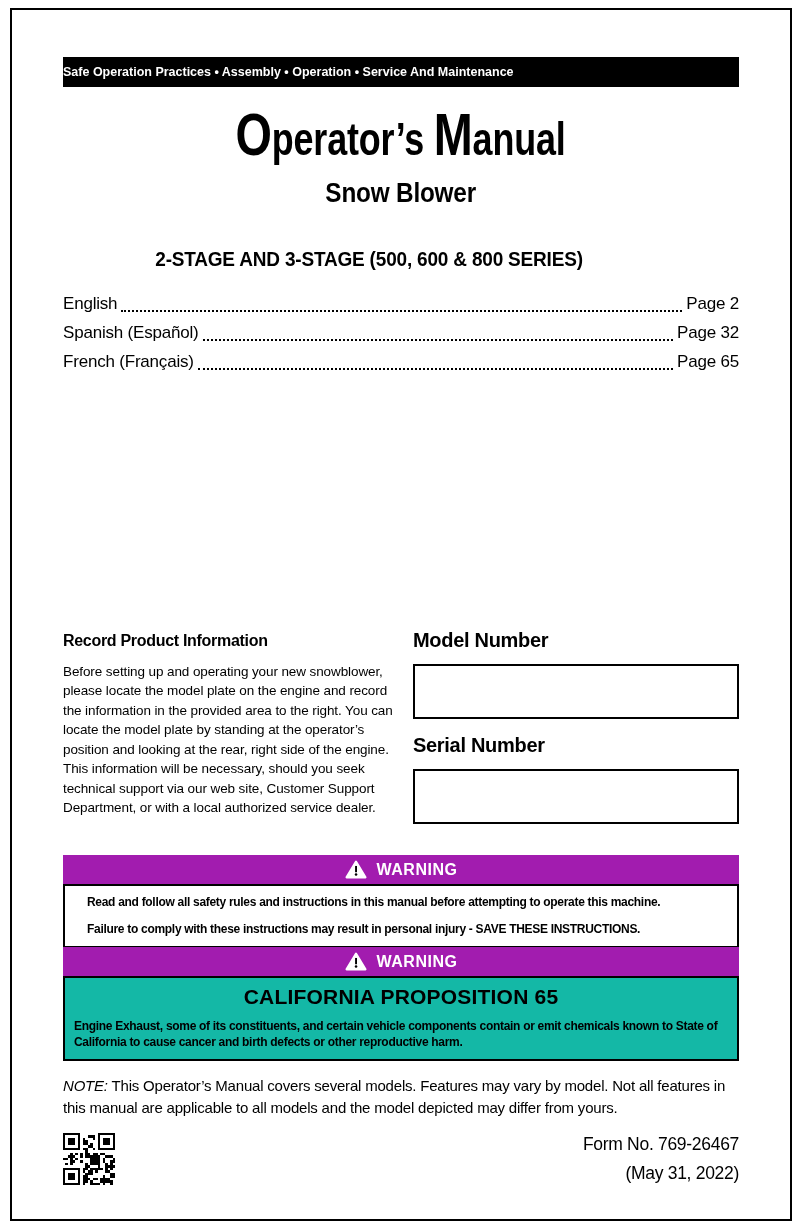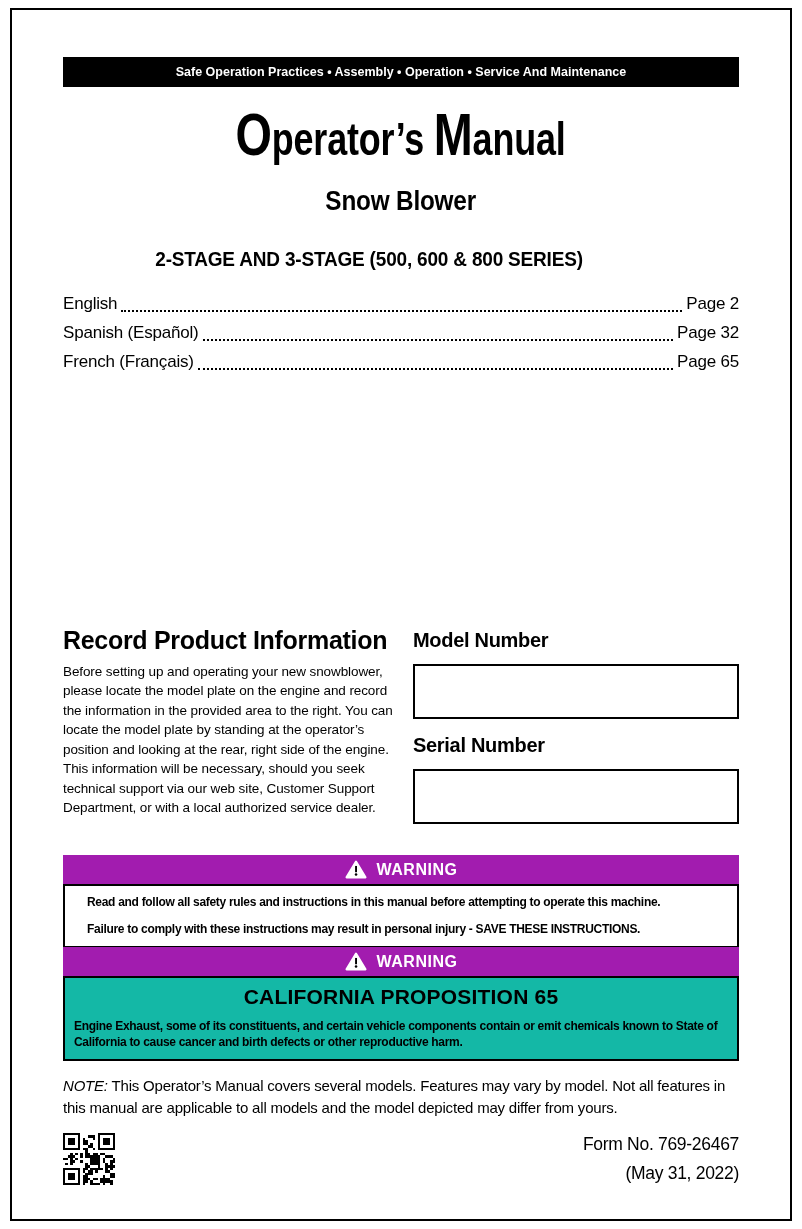--- a/index.html
+++ b/index.html
@@ -6,46 +6,46 @@
   body { background:#e8e8e8; font-family:"Liberation Sans", sans-serif; color:#000; }
   .page {
     position:relative; width:802px; height:1229px; margin:0 auto;
     background:#fff; overflow:hidden; letter-spacing:-0.2px;
   }
   .frame { position:absolute; top:8px; left:10px; right:10px; bottom:8px;
     border:2px solid #000; pointer-events:none; }
 
   .header-bar {
     position:absolute; top:57px; left:63px; width:676px; height:30px;
-    background:#000; color:#fff; display:flex; align-items:center; justify-content:center;
+    background:#000; color:#fff; display:flex; align-items:center; 
     font-size:12.5px; font-weight:bold; letter-spacing:0;
   }
 
   .title { position:absolute; top:103px; left:0; width:802px; text-align:center;
     font-weight:bold; font-size:46px; line-height:64px; white-space:nowrap; }
   .squeeze { display:inline-block; transform:scaleX(0.78); transform-origin:50% 50%; white-space:nowrap; }
   .title .cap { font-size:60px; }
 
-  .subtitle { position:absolute; top:184px; left:0; width:802px; text-align:center;
+  .subtitle { position:absolute; top:176px; left:0; width:802px; text-align:center;
     font-weight:bold; font-size:27px; line-height:34px; }
   .subtitle .squeeze { transform:scaleX(0.9); }
 
   .series { position:absolute; top:246px; left:0; width:738px; text-align:center;
     font-weight:bold; font-size:20px; line-height:26px; }
   .series .squeeze { transform:scaleX(0.95); }
 
   .toc { position:absolute; top:293px; left:63px; width:676px; }
   .toc-row { display:flex; align-items:baseline; font-size:17px; font-weight:normal;
     line-height:22px; margin-bottom:7px; }
   .toc-leader { flex:1; border-bottom:2px dotted #000; margin:0 4px 3px; align-self:flex-end; }
 
   .info-section { position:absolute; top:628px; left:63px; width:676px;
     display:flex; justify-content:space-between; }
   .record-col { width:342px; }
-  .record-heading { font-size:25px; font-weight:bold; line-height:25px; margin-bottom:9px; letter-spacing:-0.3px; }
+  .record-heading { font-size:16px; font-weight:bold; line-height:25px; margin-bottom:9px; letter-spacing:-0.3px; }
   .record-body { font-size:13.5px; line-height:1.44; letter-spacing:-0.1px; }
   .fields-col { width:326px; }
   .field-label { font-size:20px; font-weight:bold; line-height:25px; margin-bottom:11px; letter-spacing:-0.3px; }
   .field-box { border:2px solid #000; height:55px; margin-bottom:14px; background:#fff; }
 
   .warn-bar {
     position:absolute; left:63px; width:676px; height:29px; background:#a21caf;
     display:flex; align-items:center; justify-content:center; gap:10px;
     color:#fff; font-weight:bold; font-size:16px; letter-spacing:0.5px;
   }

